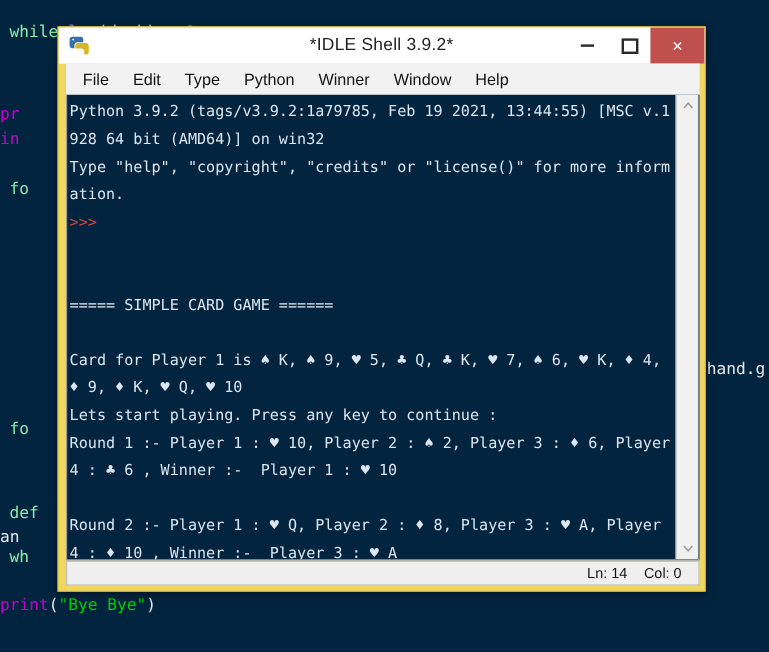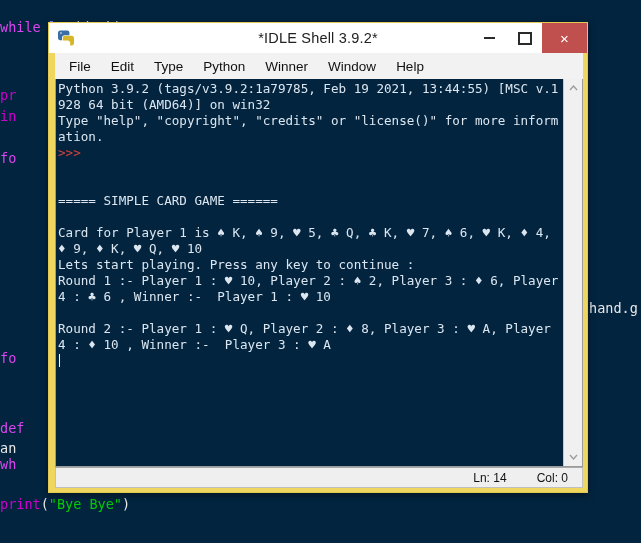--- a/index.html
+++ b/index.html
@@ -23,21 +23,21 @@
     font-family: "DejaVu Sans Mono", monospace;
     font-size: 13.5px;
     line-height: 21px;
     white-space: pre;
     overflow: hidden;
   }
   .code-line {
     position: absolute;
     white-space: pre;
   }
-  .kw      { color: #d946ef; }
+  .kw      { color: #86efac; margin-left: 8px; }
   .builtin { color: #7e7eff; }
   .fn      { color: #cc00cc; }
   .str     { color: #00cc00; }
   .def     { color: #f0abfc; margin-left: 28px; }
   .plain   { color: #e8e8e8; }
   .punct   { color: #e8e8e8; }
 
   
   #idle-window {
     position: absolute;
@@ -128,21 +128,21 @@
   }
   #shell-text {
     position: absolute;
     left: 0; top: 0;
     width: 508px;
     height: 100%;
     padding: 2px 0 0 2px;
     box-sizing: border-box;
     font-family: "DejaVu Sans Mono", monospace;
     font-size: 12.6px;
-    line-height: 16px;
+    line-height: 23px;
     white-space: pre-wrap;
     word-break: break-all;
     color: #e6eef6;
     overflow: hidden;
   }
   .ln-stdout { color: #dbe6f0; }
   .ln-prompt { color: #d2413a; }
   .cursor {
     display: inline-block;
     width: 1px;
@@ -183,21 +183,20 @@
     background: #efefef;
     border: 1px solid #bfbfbf;
     border-top: 1px solid #a9a9a9;
     box-sizing: border-box;
     display: flex;
     align-items: center;
     justify-content: flex-end;
     font-family: "Liberation Sans", sans-serif;
     font-size: 12px;
     color: #111;
-    gap: 16px;
   }
   .status-cell { margin-right: 14px; }
 </style>
 </head>
 <body>
 
 <div id="editor"><div class="code-line" style="top: 17px; left: 0px;"><span class="kw">while </span><span class="builtin">len</span><span class="punct">(deck) &gt; </span><span class="str">0</span><span class="punct">:</span></div><div class="code-line" style="top: 85px; left: 0px;"><span class="fn">pr</span></div><div class="code-line" style="top: 106px; left: 0px;"><span class="fn">in</span></div><div class="code-line" style="top: 148px; left: 0px;"><span class="kw">fo</span></div><div class="code-line" style="top: 348px; left: 0px;"><span class="kw">fo</span></div><div class="code-line" style="top: 418px; left: 0px;"><span class="kw">def </span><span class="def">ma</span></div><div class="code-line" style="top: 438px; left: 0px;"><span class="plain">an</span></div><div class="code-line" style="top: 454px; left: 0px;"><span class="kw">wh</span></div><div class="code-line" style="top: 494px; left: 0px;"><span class="fn">print</span><span class="punct">(</span><span class="str">"Bye Bye"</span><span class="punct">)</span></div><div class="code-line" style="top: 298px; left: 589px;"><span class="plain">hand.g</span></div></div>
 
 <div id="idle-window">
 

